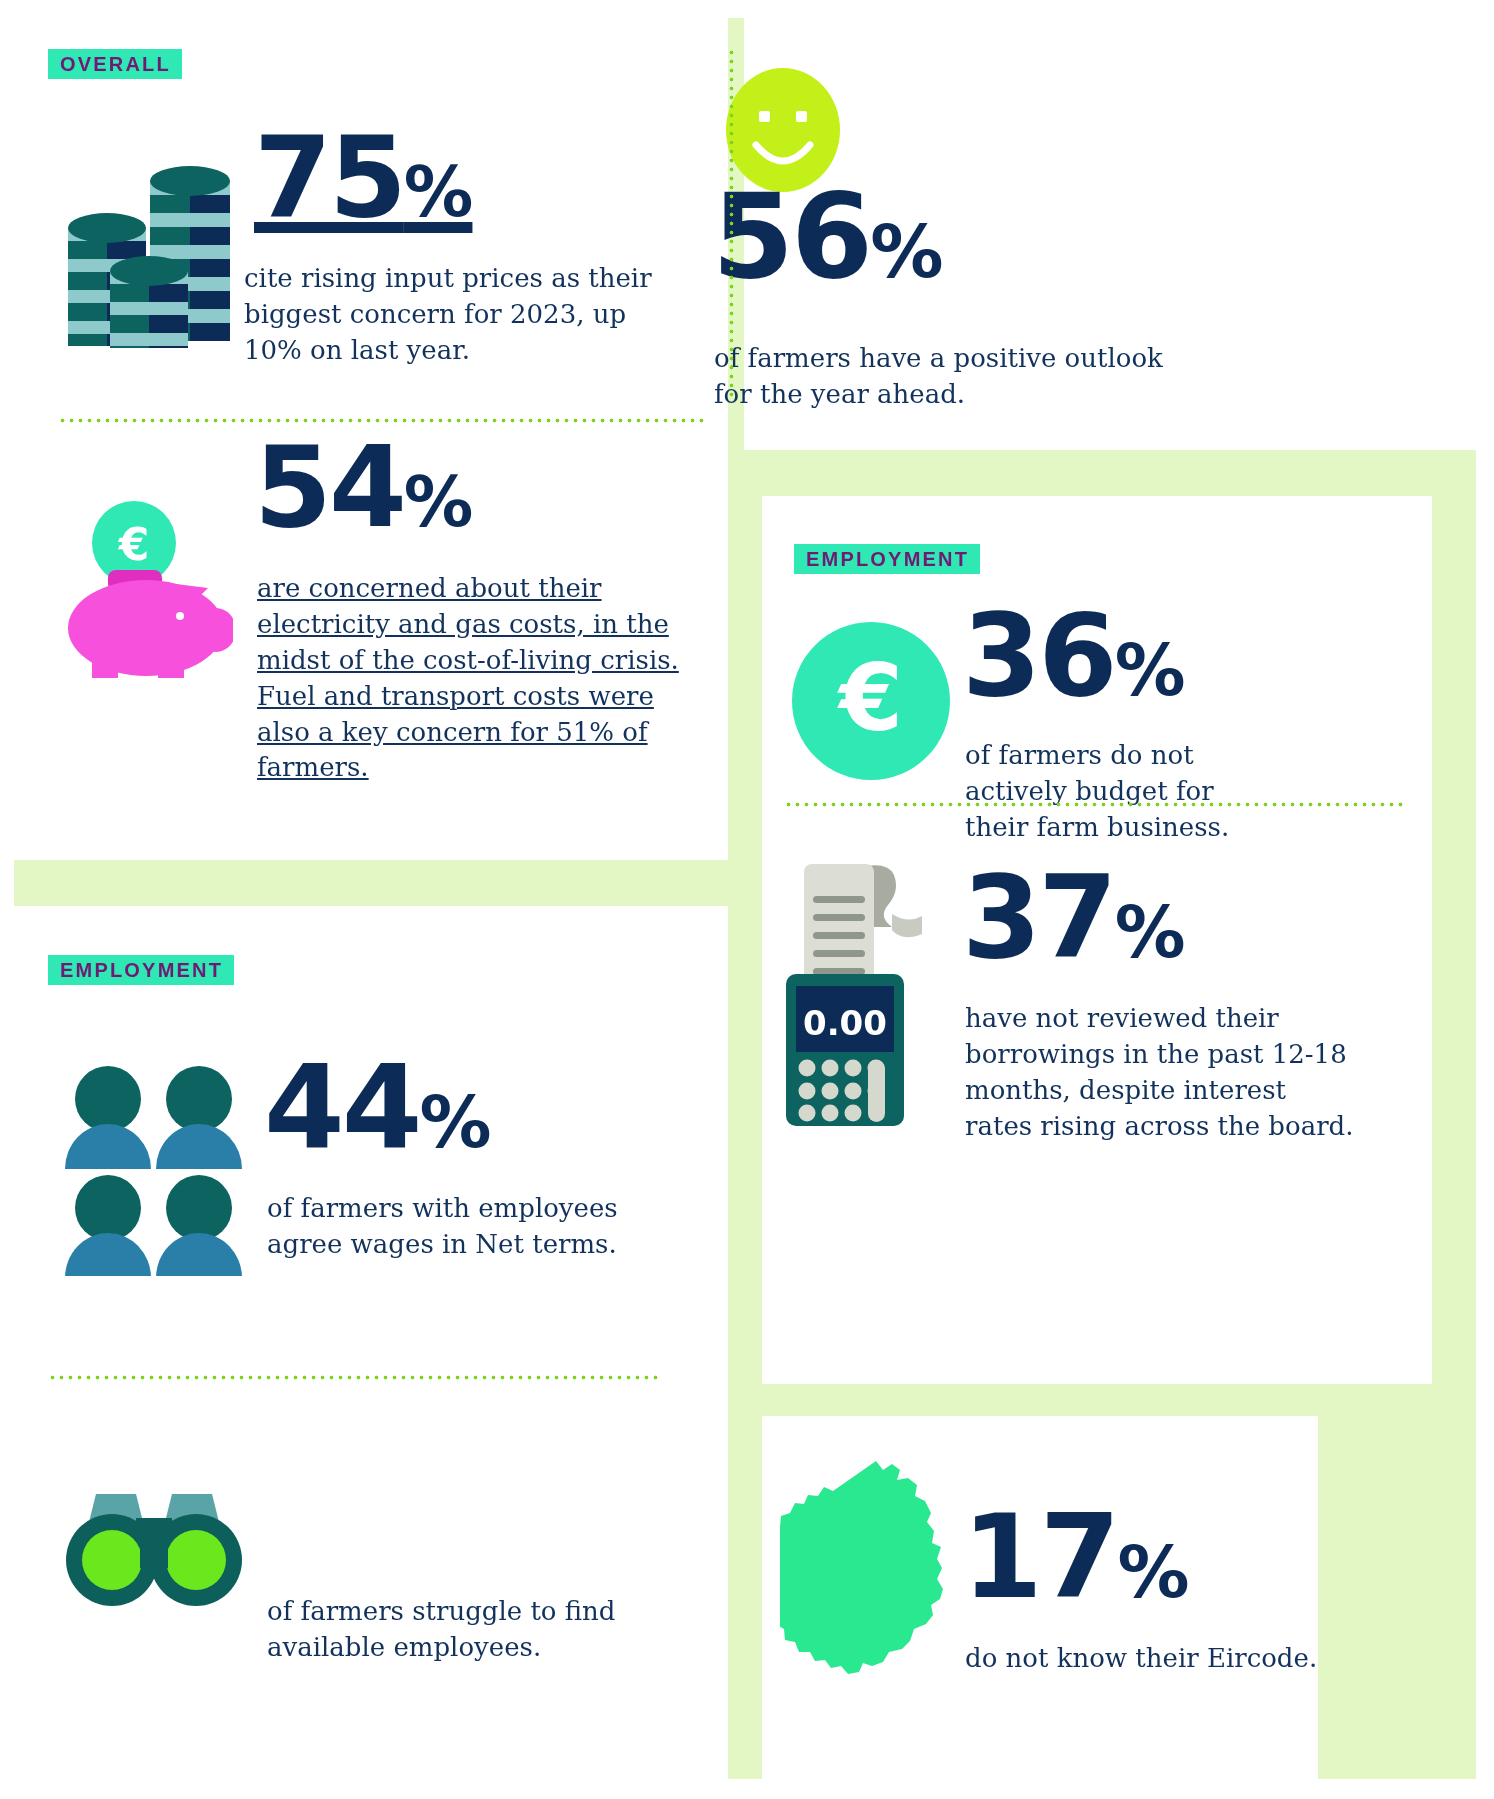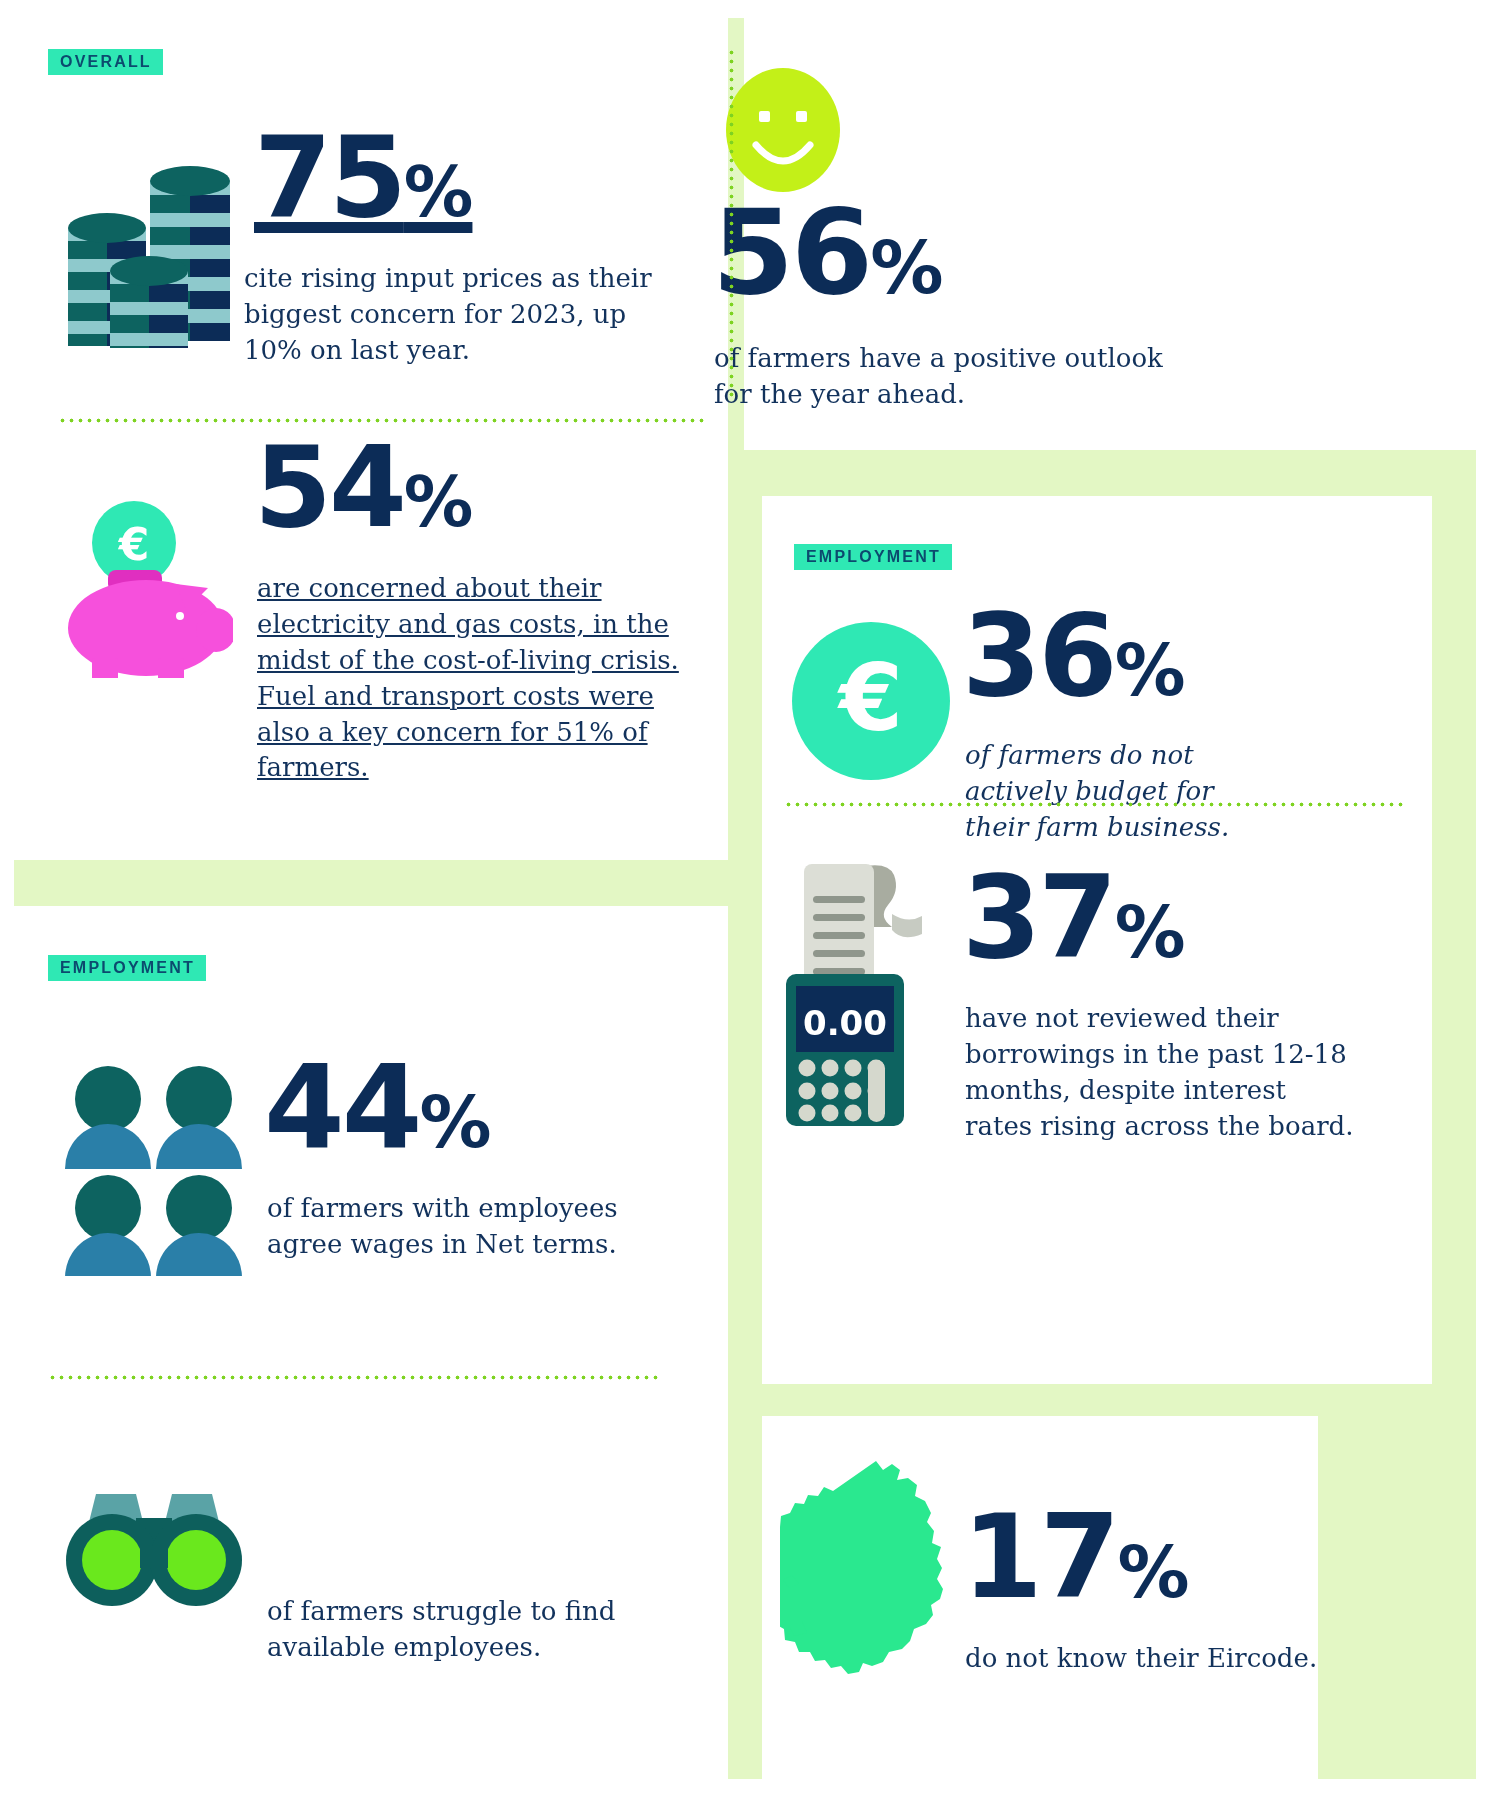--- a/index.html
+++ b/index.html
@@ -20,23 +20,23 @@
   .edge-left{position:absolute;left:0;top:0;width:14px;height:1799px;background:#ffffff;}
   .edge-right{position:absolute;right:0;top:0;width:18px;height:1799px;background:#ffffff;}
   .edge-bottom{position:absolute;left:0;bottom:0;width:1494px;height:20px;background:#ffffff;}
 
   .card { position:absolute; background:#ffffff; }
 
   
   .badge {
     display:inline-block;
     background:#2fe8b4;
-    color:#0c4a6e;
+    color:#701a75;
     font-weight:700;
-    font-size:16px;
+    font-size:20px;
     letter-spacing:2.2px;
     padding:5px 11px 5px 12px;
     line-height:1;
     font-family:"Liberation Sans", sans-serif;
   }
   .pct {
     color:#0c2c57;
     font-family:"DejaVu Sans", sans-serif;
     font-weight:700;
     letter-spacing:-3px;
@@ -166,21 +166,21 @@
 
     <div class="icon" style="left:-26px; top:47px; width:130px; height:130px;">
       <svg viewBox="0 0 130 130" width="130" height="130">
         <ellipse cx="65" cy="65" rx="57" ry="62" fill="#c3f018"></ellipse>
         <rect x="41" y="46" width="11" height="11" rx="2" fill="#ffffff"></rect>
         <rect x="78" y="46" width="11" height="11" rx="2" fill="#ffffff"></rect>
         <path d="M38 80 Q65 112 92 80" stroke="#ffffff" stroke-width="7" fill="none" stroke-linecap="round"></path>
       </svg>
     </div>
 
-    <div class="pct" style="position:absolute; left:-32px; top:180px; font-size:118px;">
+    <div class="pct" style="position:absolute; left:-32px; top:164px; font-size:118px;">
       <span>56</span><span class="sym">%</span>
     </div>
 
     <div class="body" style="position:absolute; left:-30px; top:323px; width:490px;">of farmers have a positive outlook for the year ahead.</div>
   </div>
 
   <div class="dotted-v" style="left:729px; top:48px; height:350px;"></div>
 
   <div class="card" style="left:762px; top:496px; width:670px; height:888px;">
 
@@ -192,21 +192,21 @@
       <svg viewBox="0 0 166 166" width="166" height="166">
         <circle cx="83" cy="83" r="79" fill="#2fe8b4"></circle>
         <text x="83" y="112" font-family="DejaVu Sans, sans-serif" font-size="92" font-weight="700" fill="#ffffff" text-anchor="middle">€</text>
       </svg>
     </div>
 
     <div class="pct" style="position:absolute; left:200px; top:108px; font-size:114px;">
       <span>36</span><span class="sym">%</span>
     </div>
 
-    <div class="body" style="position:absolute; left:203px; top:242px; width:320px;font-style:italic;">of farmers do not actively budget for their farm business.</div>
+    <div class="body" style="position:absolute; left:203px; top:242px; width:320px;">of farmers do not actively budget for their farm business.</div>
 
     <div class="dotted" style="left:22px; top:306px; width:620px;"></div>
 
     <div class="icon" style="left:20px; top:356px; width:170px; height:280px;">
       <svg viewBox="0 0 170 280" width="170" height="280">
 
         <path d="M78 15 q28 -6 34 8 q6 16 -6 30 q-10 12 4 22 l-32 0 z" fill="#a8aca0"></path>
         <path d="M110 62 q16 10 30 2 l0 18 q-20 8 -30 -4 z" fill="#c7cbc2"></path>
 
         <rect x="22" y="12" width="70" height="120" rx="8" fill="#dcded6"></rect>

